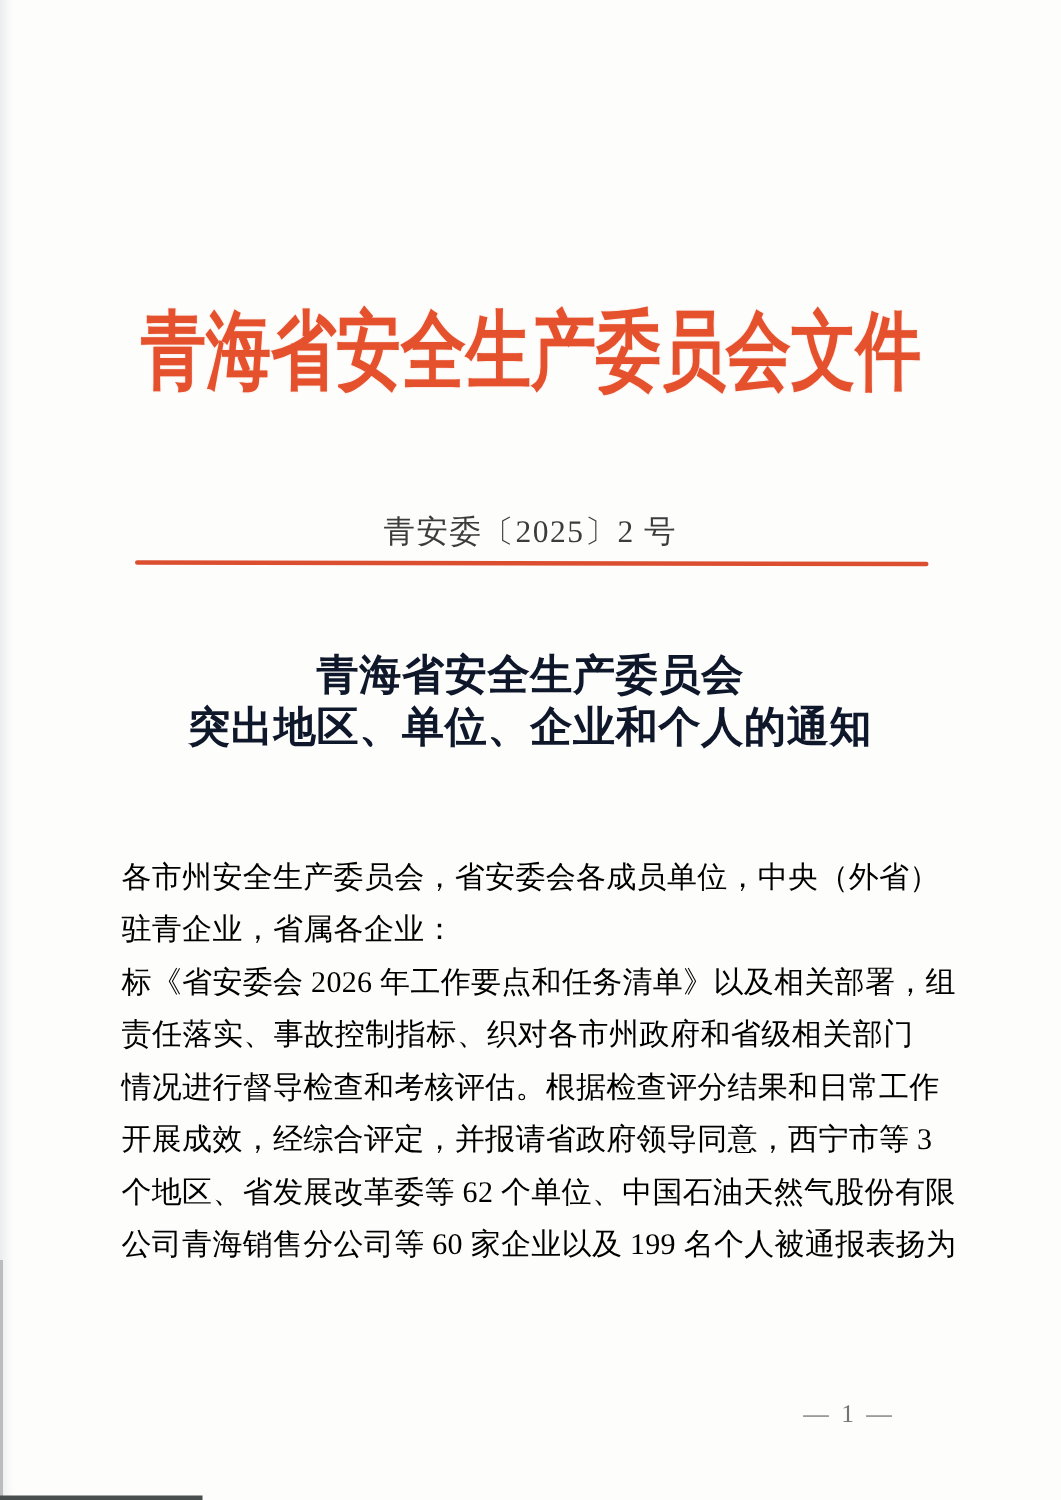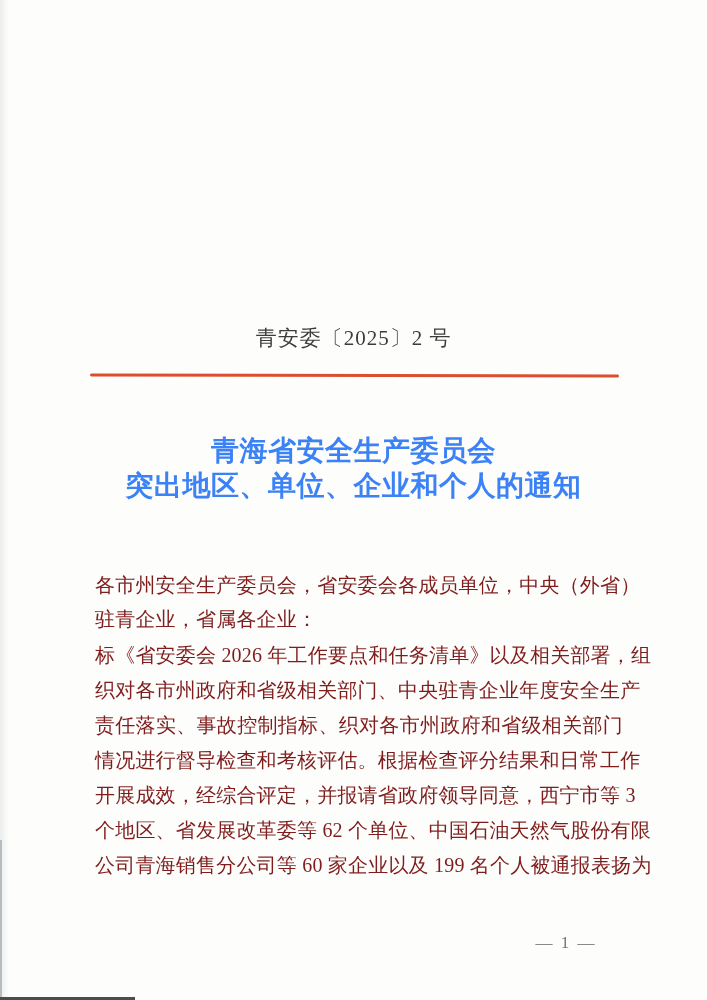--- a/index.html
+++ b/index.html
@@ -37,92 +37,93 @@
     font-size: 57px;
     line-height: 1.0;
     font-weight: bold;
     color: #e5512d;
     letter-spacing: 0px;
     transform: scaleX(0.76);
     transform-origin: center;
     text-shadow: 0 0 1px rgba(229,81,45,0.45);
   }
   .doc-number {
-    position: absolute; top: 324px; left: 0; width: 707px;
+    position: absolute; top: 340px; left: 0; width: 707px;
     text-align: center;
     font-size: 21px;
     color: #3c3c3c;
     letter-spacing: 1px;
   }
   .red-rule {
     position: absolute; top: 374px; left: 90px; width: 529px; height: 3px;
     background: #dc4e30;
     border-radius: 2px;
     transform: rotate(0.12deg);
   }
   .title-block {
     position: absolute; top: 433px; left: 0; width: 707px;
     text-align: center;
     font-size: 28px;
     font-weight: bold;
     line-height: 35px;
-    color: #3b82f6;
+    color: #0f172a;
     letter-spacing: 0.5px;
   }
   .body-block {
-    position: absolute; top: 568px; left: 95px; width: 528px;
+    position: absolute; top: 568px; left: 81px; width: 528px;
     font-size: 20px;
     line-height: 35px;
-    color: #7f1d1d;
+    color: #000000;
   }
   .body-line {
     text-align: justify;
     text-align-last: justify;
     white-space: nowrap;
     letter-spacing: 0.2px;
   }
   .body-line.no-justify {
     text-align: left;
     text-align-last: left;
     white-space: normal;
-    font-family: Liberation Mono, monospace;
   }
   .body-line.indent { text-indent: 42px; }
   .page-num {
     position: absolute; top: 933px; left: 510px; width: 112px;
     text-align: center;
     font-size: 17px;
     color: #757575;
     letter-spacing: 2px;
   }
 </style>
 </head>
 <body>
 
 <div class="page">
 
   <div class="edge-left"></div>
   <div class="edge-left-dark"></div>
   <div class="edge-bottom-dark"></div>
 
+  <div class="red-header">
+    <span>青海省安全生产委员会文件</span>
+  </div>
 
   <div class="doc-number">青安委〔2025〕2 号</div>
 
   <div class="red-rule"></div>
 
   <div class="title-block">
     <div>青海省安全生产委员会</div>
     <div>突出地区、单位、企业和个人的通知</div>
   </div>
 
   <div class="body-block">
     <div class="body-line">各市州安全生产委员会，省安委会各成员单位，中央（外省）</div>
     <div class="body-line no-justify">驻青企业，省属各企业：</div>
     <div class="body-line">标《省安委会 2026 年工作要点和任务清单》以及相关部署，组</div>
-    <div class="body-line">织对各市州政府和省级相关部门、中央驻青企业年度安全生产</div>
     <div class="body-line">责任落实、事故控制指标、织对各市州政府和省级相关部门</div>
     <div class="body-line">情况进行督导检查和考核评估。根据检查评分结果和日常工作</div>
     <div class="body-line">开展成效，经综合评定，并报请省政府领导同意，西宁市等 3</div>
     <div class="body-line">个地区、省发展改革委等 62 个单位、中国石油天然气股份有限</div>
     <div class="body-line">公司青海销售分公司等 60 家企业以及 199 名个人被通报表扬为</div>
   </div>
 
   <div class="page-num">— 1 —</div>
 
 </div>

